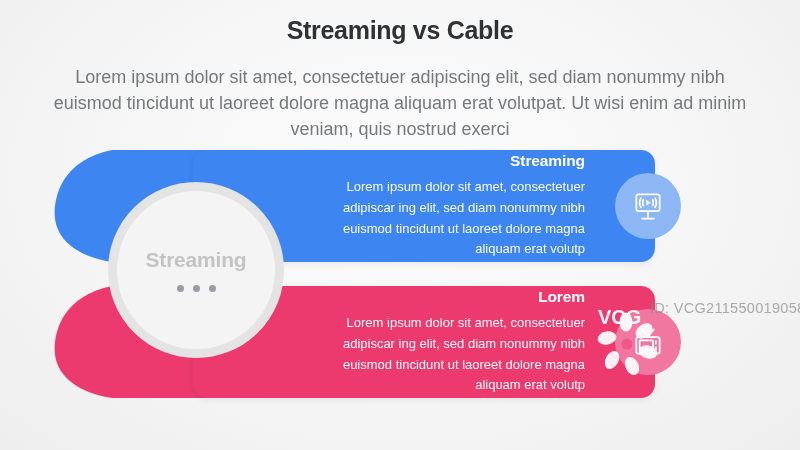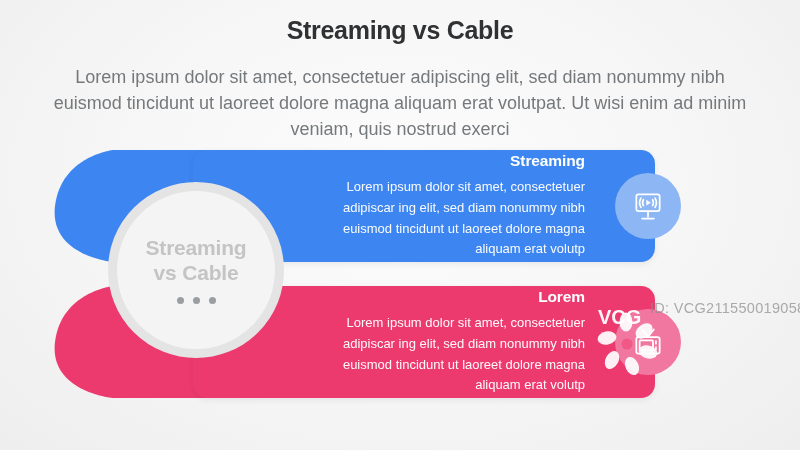--- a/index.html
+++ b/index.html
@@ -154,21 +154,20 @@
 
   <div class="panel-content">
     <div class="panel-title">Lorem</div>
     <div class="panel-desc">Lorem ipsum dolor sit amet, consectetuer adipiscar ing elit, sed diam nonummy nibh euismod tincidunt ut laoreet dolore magna aliquam erat volutp</div>
   </div>
 </div>
 
 <div class="center-circle" style="background: rgb(244, 244, 244); border-color: rgb(228, 228, 228);">
   <div class="center-title" style="color: rgb(196, 196, 196);">
     <div>Streaming</div>
-    <div>vs Cable</div>
   </div>
   <div class="center-dots">
     <i></i>
     <i></i>
     <i></i>
   </div>
 </div>
 
 <div class="wm-logo">
   <svg width="92" height="92" viewBox="0 0 92 92">

